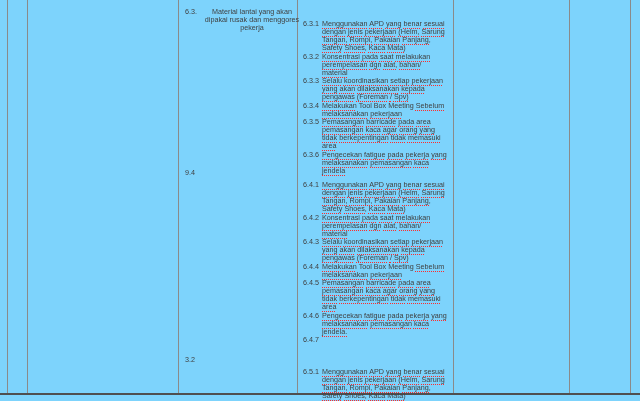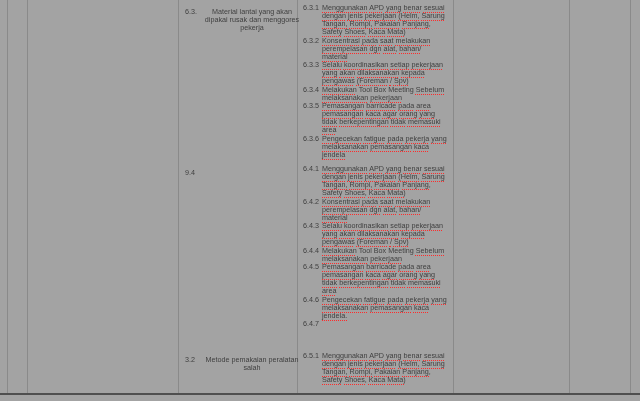--- a/index.html
+++ b/index.html
@@ -1,26 +1,26 @@
 <!DOCTYPE html>
 <html><head>
 <meta charset="utf-8">
 <style>
   html,body{margin:0;padding:0;background:#fff;}
   .page{
-    position:relative;width:640px;height:401px;background:#a3a3a3;
+    position:relative;width:640px;height:401px;background:#7dd3fc;
     font-family:"Liberation Sans",sans-serif;color:#3f3f3f;overflow:hidden;
   }
   .vline{position:absolute;top:0;height:393px;width:1px;background:#8a8a8a;}
   .bline{position:absolute;left:0;top:393px;width:640px;height:2px;background:#4f4f4f;}
   .rowblock{position:absolute;left:178px;width:276px;font-size:7.2px;line-height:8.15px;}
   .hazard{position:absolute;left:7px;top:4px;display:flex;}
   .hz-num{flex:0 0 15px;}
   .hz-text{width:104px;text-align:center;}
-  .controls{position:absolute;left:119px;top:0;width:170px;}
+  .controls{position:absolute;left:119px;top:16px;width:170px;}
   .ctrl{display:flex;}
   .ctrl-num{flex:0 0 19px;margin-left:6px;}
   .ctrl-text{width:126px;}
   .misspelled{
     text-decoration-line:underline;
     text-decoration-style:dotted;
     text-decoration-color:#ff2a2a;
     text-decoration-thickness:1px;
     text-underline-offset:2px;
   }
@@ -104,21 +104,20 @@
             <div class="ctrl-text"><span class="w misspelled">Pengecekan</span> <span class="w misspelled">fatigue</span> <span class="w misspelled">pada</span> <span class="w misspelled">pekerja</span> <span class="w misspelled">yang</span> <span class="w misspelled">melaksanakan</span> <span class="w misspelled">pemasangan</span> <span class="w misspelled">kaca</span> <span class="w misspelled">jendela.</span></div>
           </div>
           <div class="ctrl">
             <div class="ctrl-num">6.4.7</div>
           </div>
         </div>
       </div>
       <div class="rowblock" style="top: 352px;">
         <div class="hazard">
           <div class="hz-num">3.2</div>
-          <div class="hz-text">Metode pemakaian peralatan salah</div>
         </div>
         <div class="controls">
           <div class="ctrl">
             <div class="ctrl-num">6.5.1</div>
             <div class="ctrl-text"><span class="w misspelled">Menggunakan</span> <span class="w misspelled">APD</span> <span class="w misspelled">yang</span> <span class="w misspelled">benar</span> <span class="w misspelled">sesuai</span> <span class="w misspelled">dengan</span> <span class="w misspelled">jenis</span> <span class="w misspelled">pekerjaan</span> <span class="w misspelled">(Helm,</span> <span class="w misspelled">Sarung</span> <span class="w misspelled">Tangan,</span> <span class="w misspelled">Rompi,</span> <span class="w misspelled">Pakaian</span> <span class="w misspelled">Panjang,</span> <span class="w misspelled">Safety</span> <span class="w misspelled">Shoes,</span> <span class="w misspelled">Kaca</span> <span class="w misspelled">Mata)</span></div>
           </div>
         </div>
       </div>
     </div>
 </div>

